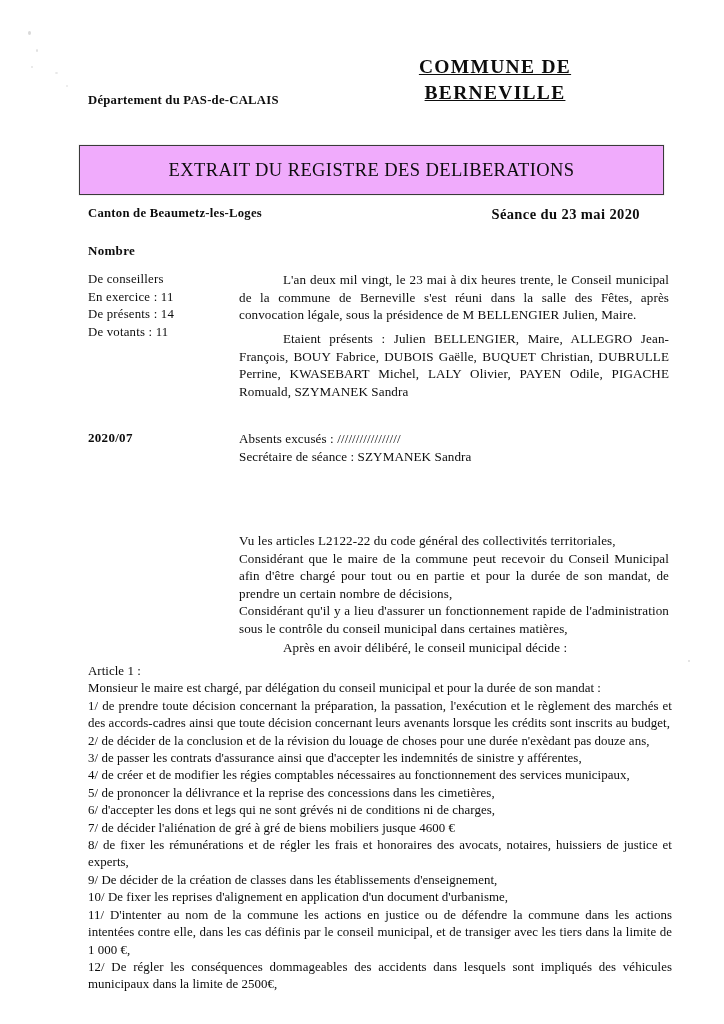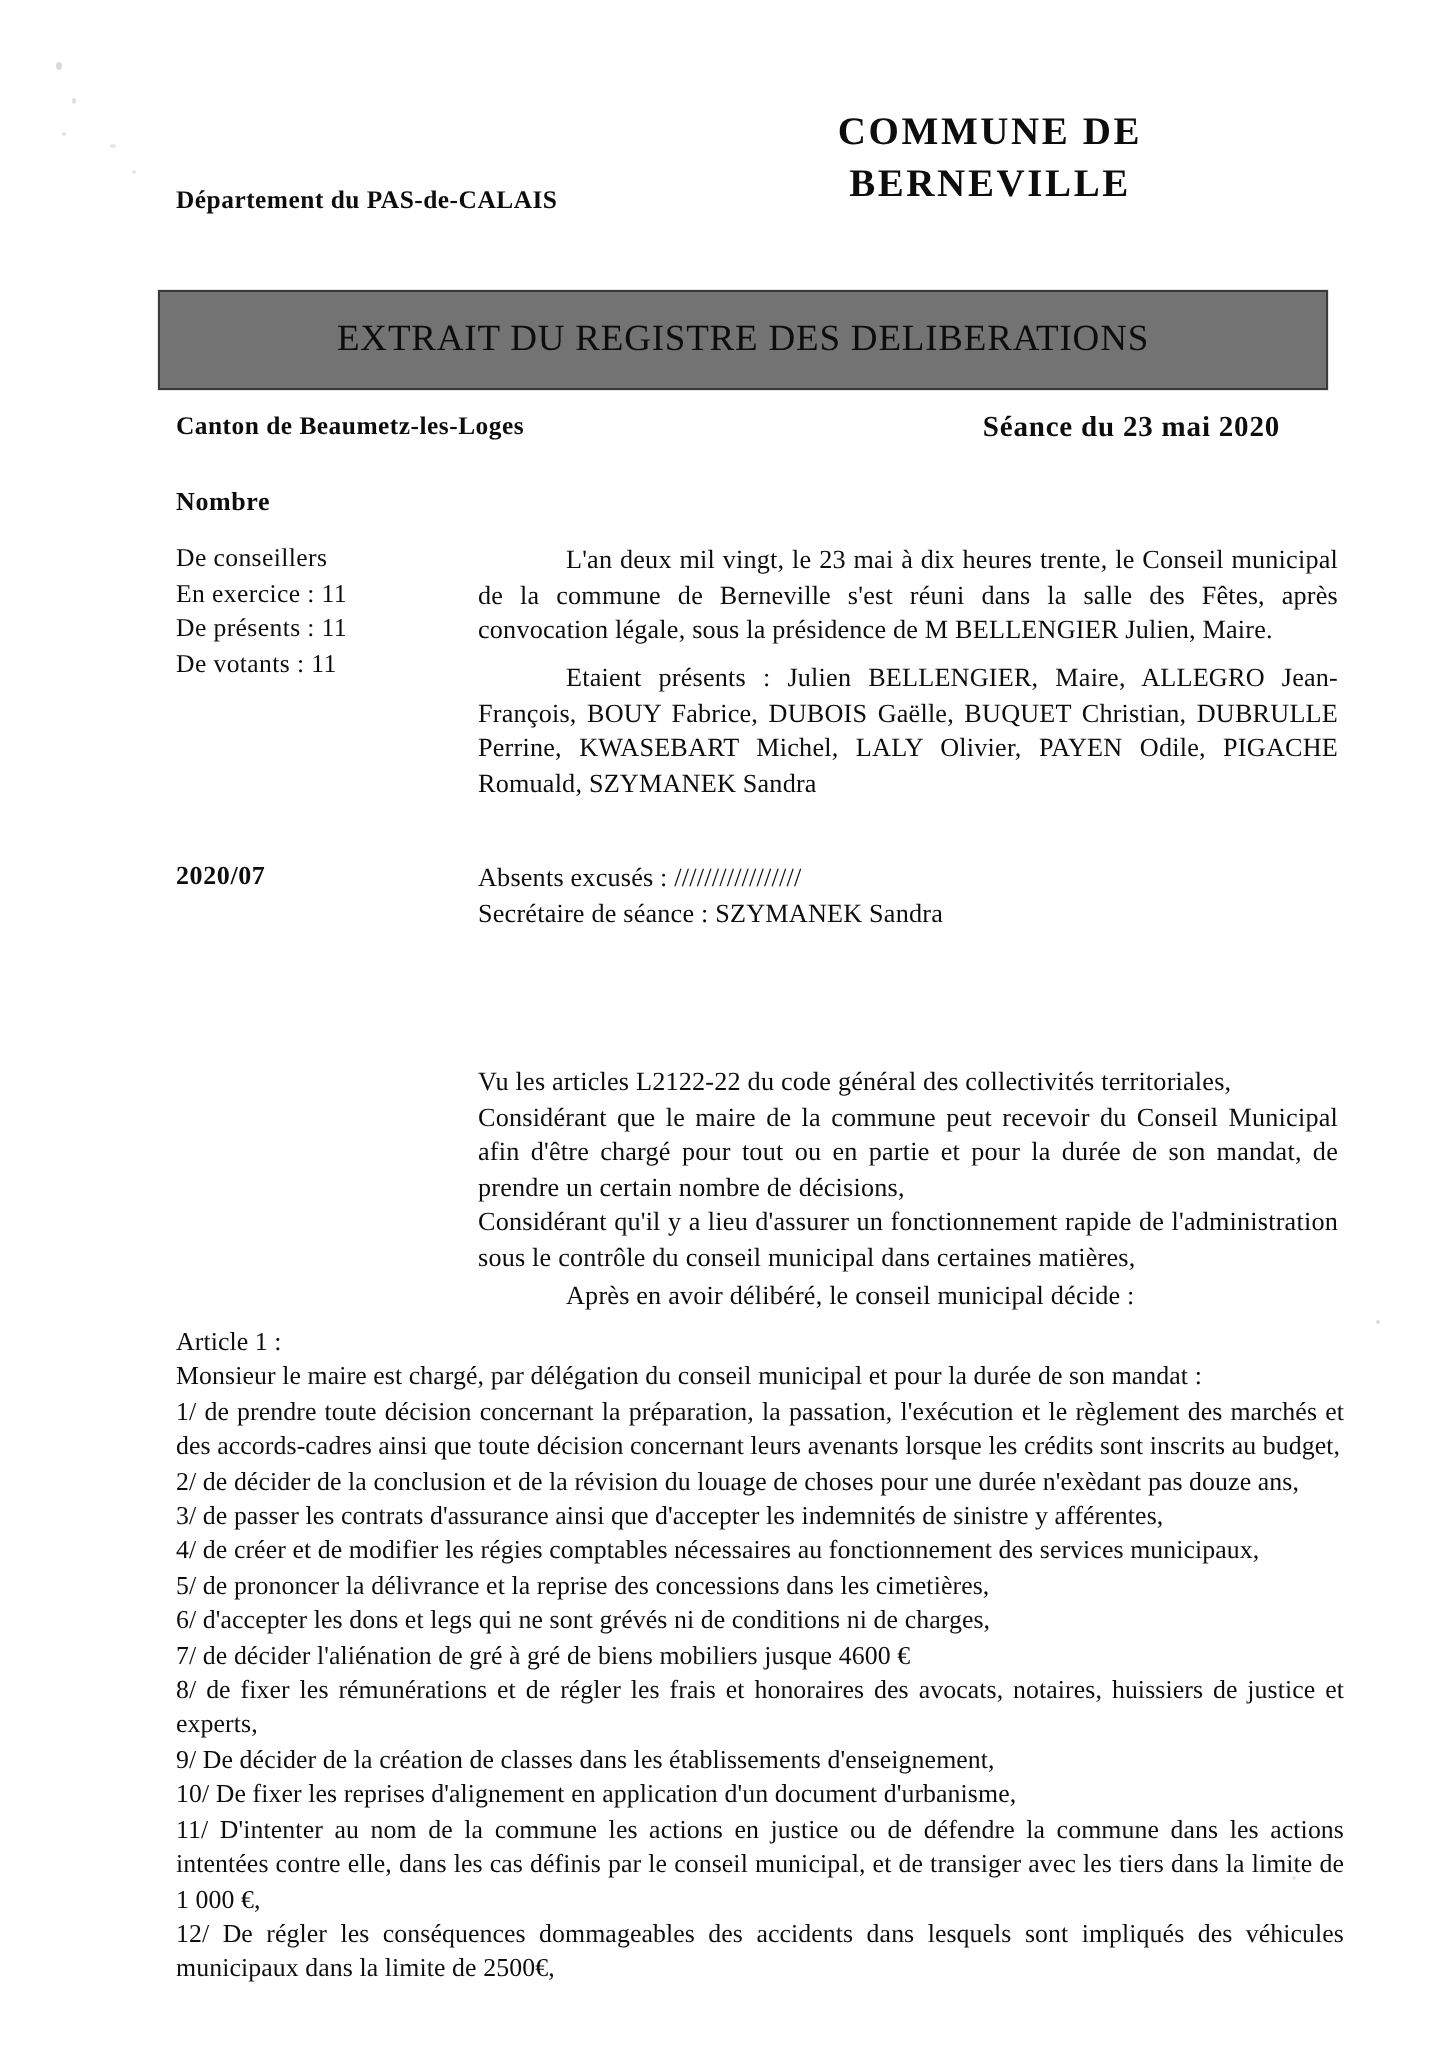--- a/index.html
+++ b/index.html
@@ -49,33 +49,34 @@
   .commune-block {
     position: absolute;
     left: 370px;
     top: 0;
     width: 250px;
     text-align: center;
     font-weight: bold;
     font-size: 19.5px;
     line-height: 26px;
     letter-spacing: 1.3px;
+    text-decoration: underline;
   }
   .commune-block .line { display: block; }
 
   
   .title-box {
     position: absolute;
     left: 79px;
     top: 145px;
     width: 583px;
     height: 48px;
     border: 1.4px solid #3a3a3a;
     box-shadow: 0 0 0 0.4px rgba(120,120,120,0.25);
-    background: #737373;
+    background: #f0abfc;
     display: flex;
     flex-direction: column;
     align-items: center;
     justify-content: center;
   }
   .title-box .line {
     display: block;
     font-size: 18.5px;
     line-height: 23px;
     letter-spacing: 0.4px;
@@ -184,21 +185,21 @@
   <div class="title-box">
     <span class="line">EXTRAIT DU REGISTRE DES DELIBERATIONS</span>
   </div>
 
   <div class="seance">Séance du 23 mai 2020</div>
 
   <div class="nombre-title">Nombre</div>
   <div class="counts">
     <span class="line">De conseillers</span>
     <span class="line">En exercice : 11</span>
-    <span class="line">De présents : 11</span>
+    <span class="line">De présents : 14</span>
     <span class="line">De votants : 11</span>
   </div>
 
   <div class="ref-number">2020/07</div>
 
   <div class="body-col" id="intro-paragraph">
     <p class="indent">L'an deux mil vingt, le 23 mai à  dix heures trente, le Conseil municipal de la commune de Berneville s'est réuni dans la salle des Fêtes, après convocation légale, sous la présidence de M BELLENGIER Julien, Maire.</p>
   </div>
 
   <div class="body-col" id="presents-paragraph">

